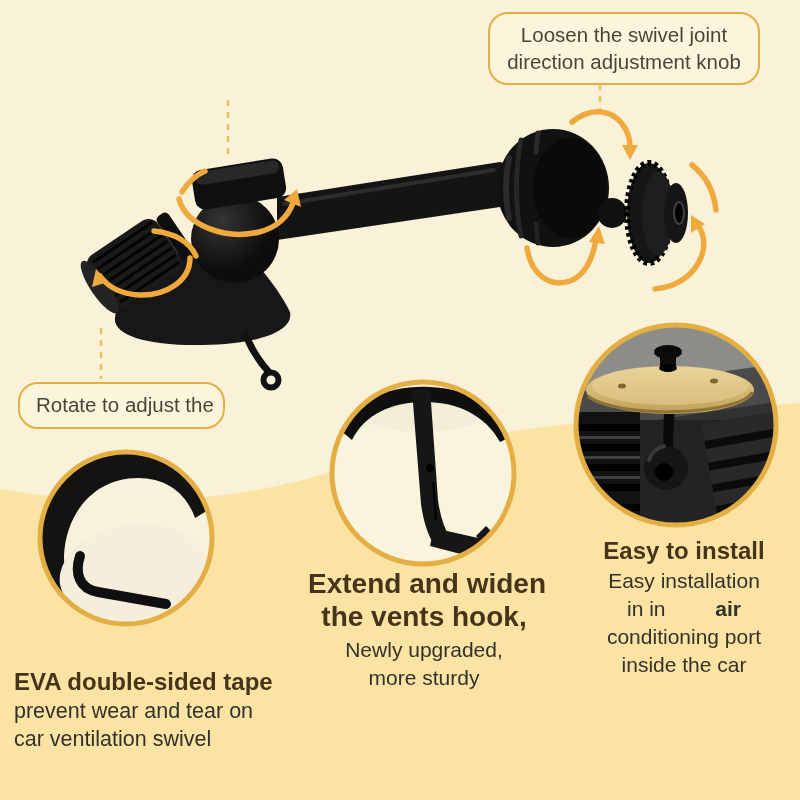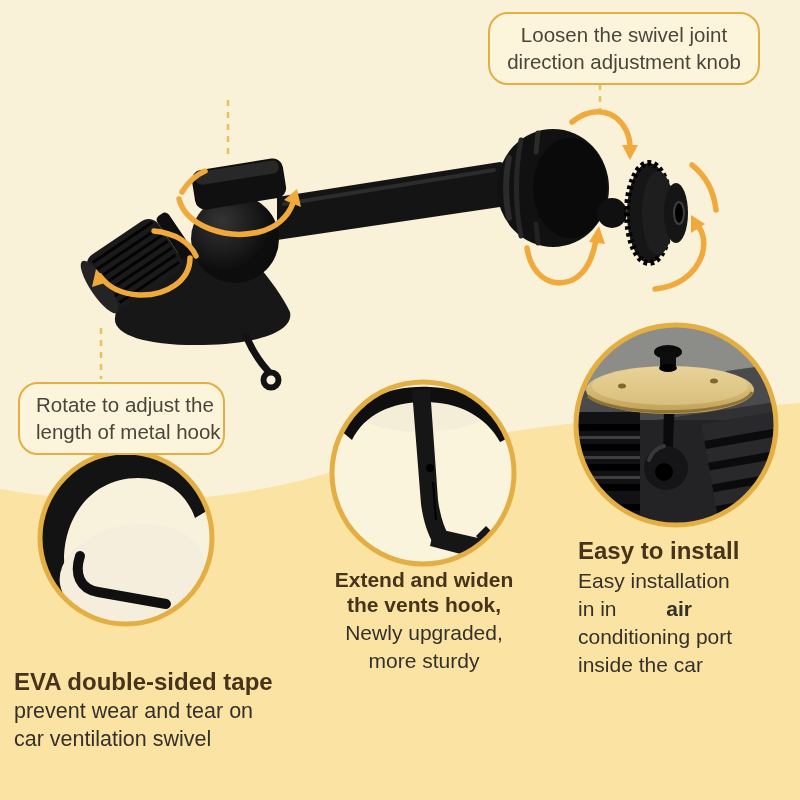--- a/index.html
+++ b/index.html
@@ -21,26 +21,26 @@
   }
   .bubble span { display:block; white-space:nowrap; }
   .b1 { left:20px;  top:23px;  width:423px; }
   .b2 { left:488px; top:12px;  width:272px; text-align:center; font-size:20.5px; }
   .b3 { left:18px;  top:382px; width:207px; font-size:20.5px; }
 
   
   .feature { position:absolute; }
   .f1 { left:14px;  top:632px; width:300px;margin-top:36px; }
   .f2 { left:308px; top:568px; width:232px; text-align:center; }
-  .f3 { left:578px; top:537px; width:212px; }
+  .f3 { left:578px; top:537px; width:212px; text-align:center; }
   .feature h3 {
     margin:0; font-weight:bold; font-size:24px; line-height:1.15;
     color:var(--heading,#46341A); white-space:nowrap;
   }
-  .f2 h3 { font-size:21px; line-height:1.17; white-space:normal; }
+  .f2 h3 { font-size:28px; line-height:1.17; white-space:normal; }
   .f2 h3 span { display:block; white-space:nowrap; }
   .feature p {
     margin:3px 0 0; font-size:21.5px; line-height:1.18;
     color:var(--body-text,#34312A); white-space:nowrap;
   }
   .f2 p, .f3 p { font-size:21px; line-height:1.2; }
   .f3 p b { font-weight:bold; color:var(--body-text,#34312A);margin-left:44px; }
 
   
   .dash { stroke:var(--gold-line,#E8C35C); stroke-width:2.5; stroke-dasharray:6 6; fill:none; }
@@ -215,21 +215,20 @@
       <circle class="photo-ring" cx="676" cy="425" r="100"></circle>
     </g>
   </svg>
 
   <div class="bubble b2">
     <span>Loosen the swivel joint</span>
     <span>direction adjustment knob</span>
   </div>
   <div class="bubble b3">
     <span>Rotate to adjust the</span>
-    <span>length of metal hook</span>
   </div>
 
   <div class="feature f1">
     <h3>EVA double-sided tape</h3>
     <p>prevent wear and tear on</p>
     <p>car ventilation swivel</p>
   </div>
 
   <div class="feature f2">
     <h3>

